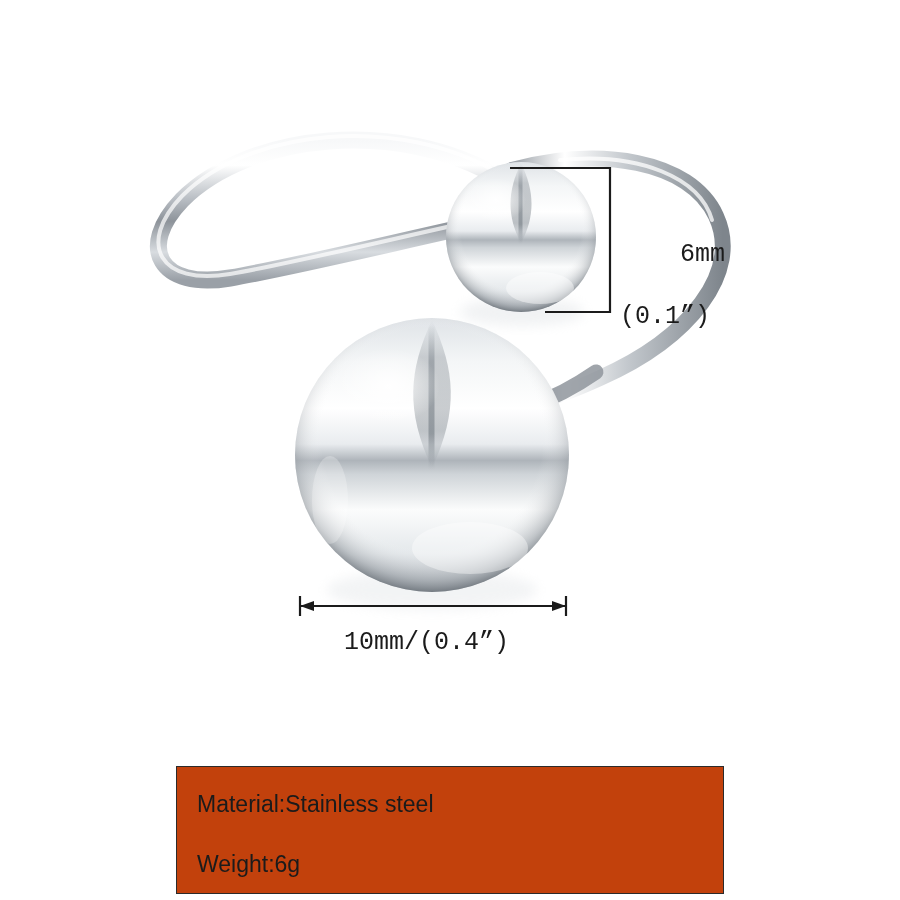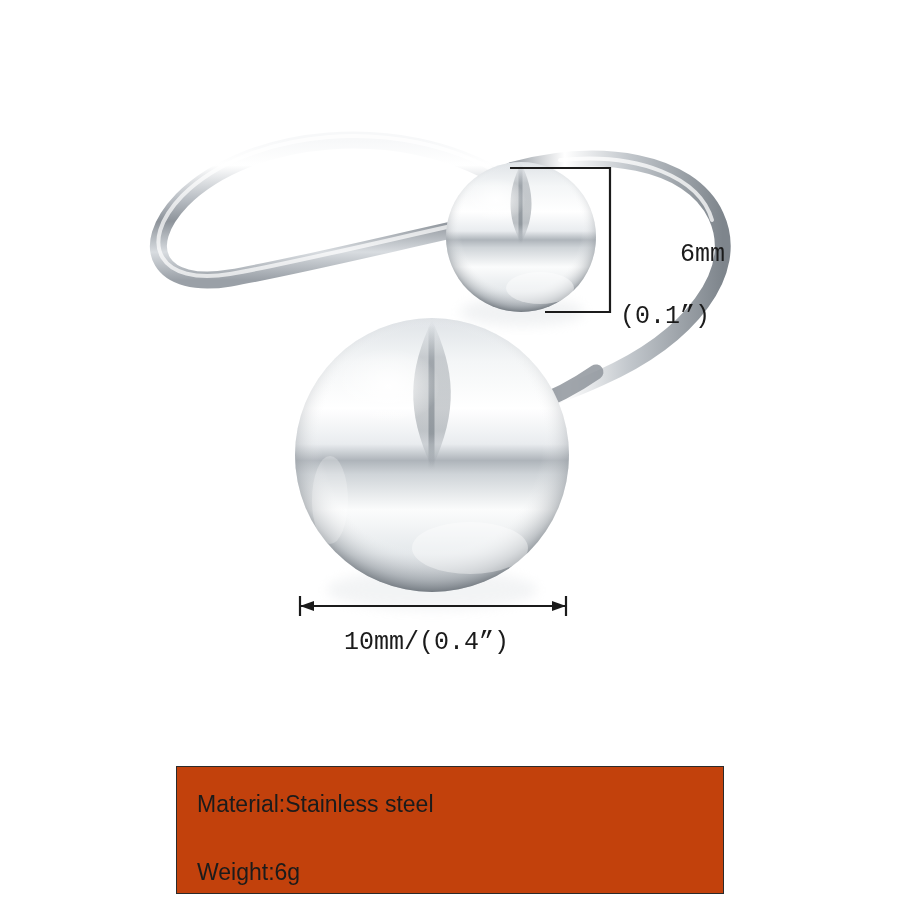--- a/index.html
+++ b/index.html
@@ -67,21 +67,21 @@
     margin-top: 32px;
   }
   .spec-line {
     position: absolute;
     left: 20px;
     font-size: 23px;
     color: #1b1b1b;
     white-space: pre;
   }
   #spec-material { top: 24px; }
-  #spec-weight   { top: 92px; }
+  #spec-weight   { top: 84px; }
 </style>
 </head>
 <body>
 
 <div id="product-figure">
 
   <svg class="svg-layer" viewBox="0 0 900 900" xmlns="http://www.w3.org/2000/svg">
     <defs>
 
       <linearGradient id="wireGrad" x1="0" y1="0" x2="0" y2="1">

